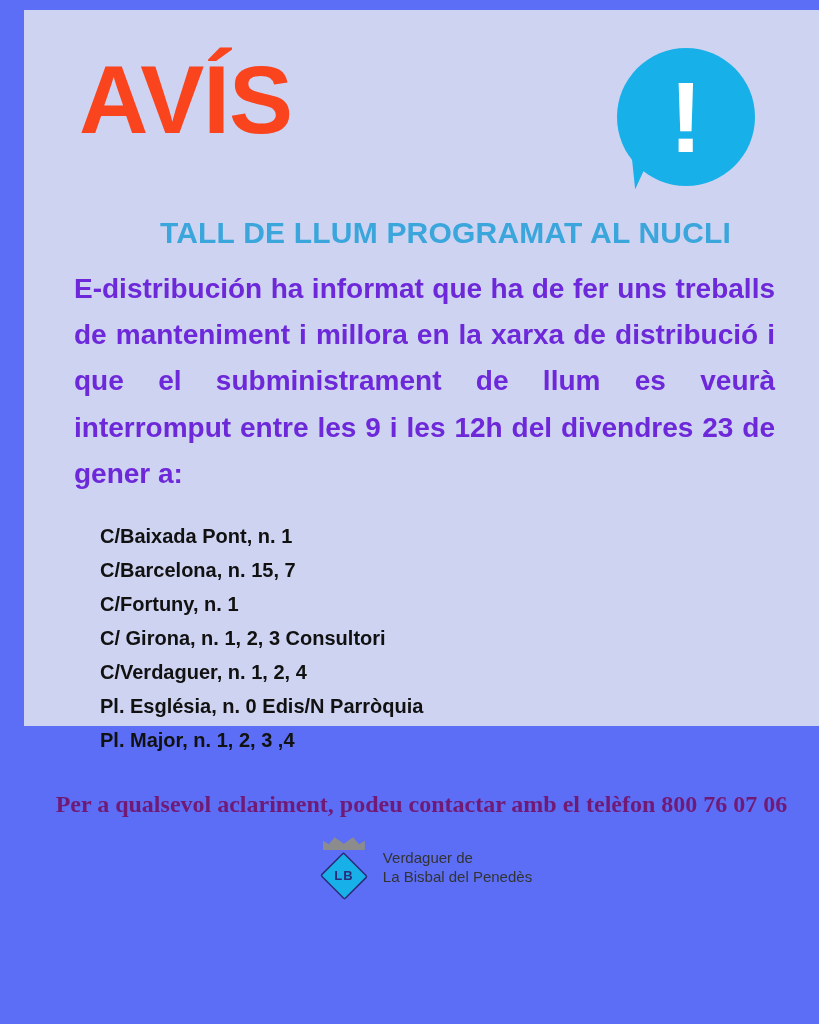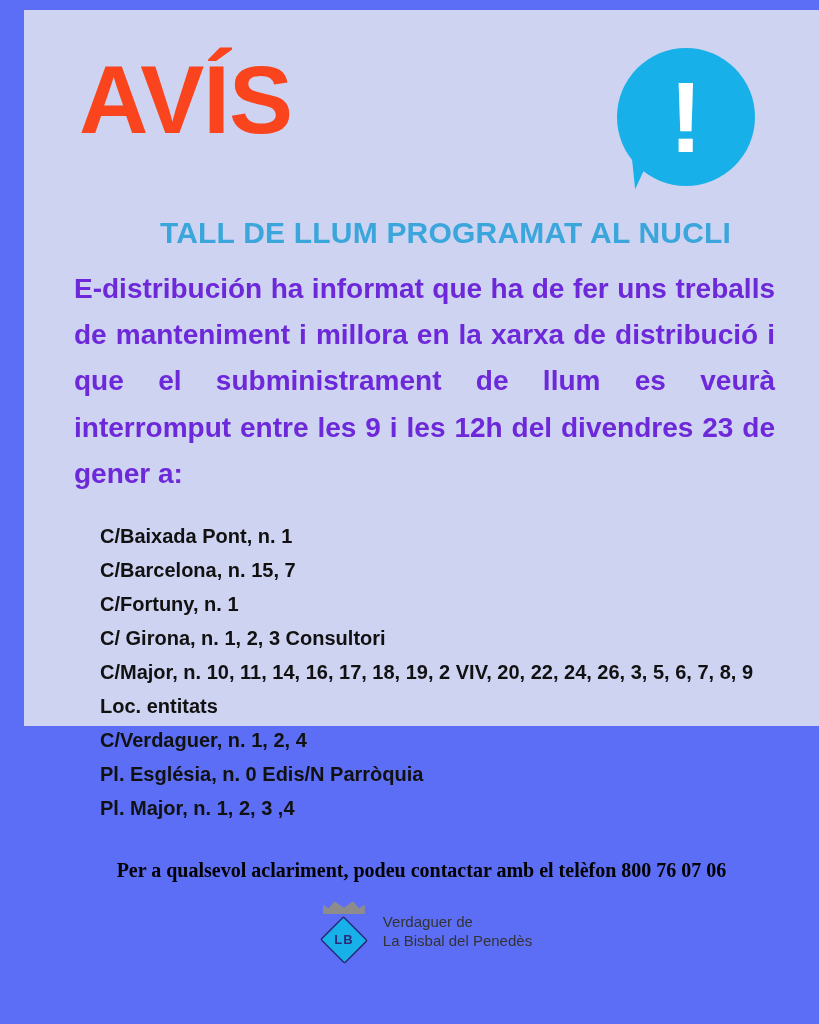--- a/index.html
+++ b/index.html
@@ -102,22 +102,22 @@
     color: #111111;
     font-size: 20px;
     font-weight: bold;
     line-height: 1.7;
   }
   .addresses li {
     margin: 0;
   }
   .contact {
     text-align: center;
-    color: #000000;
-    font-size: 20px;
+    color: #701a75;
+    font-size: 24px;
     font-weight: bold;
     margin: 34px 4px 0 0;
     font-family: "Liberation Serif", serif;
   }
   .logo-area {
     display: flex;
     justify-content: center;
     align-items: center;
     margin-top: 18px;
     gap: 10px;
@@ -184,21 +184,20 @@
 
   <div class="subtitle">TALL DE LLUM PROGRAMAT AL NUCLI</div>
 
   <p class="body-text">E-distribución ha informat que ha de fer uns treballs de manteniment i millora en la xarxa de distribució i que el subministrament de llum es veurà interromput entre les 9 i les 12h del divendres 23 de gener a:</p>
 
   <ul class="addresses">
     <li>C/Baixada Pont, n. 1</li>
     <li>C/Barcelona, n. 15, 7</li>
     <li>C/Fortuny, n. 1</li>
     <li>C/ Girona, n. 1, 2, 3 Consultori</li>
-    <li>C/Major, n. 10, 11, 14, 16, 17, 18, 19, 2 VIV, 20, 22, 24, 26, 3, 5, 6, 7, 8, 9 Loc. entitats</li>
     <li>C/Verdaguer, n. 1, 2, 4</li>
     <li>Pl. Església, n. 0 Edis/N Parròquia</li>
     <li>Pl. Major, n. 1, 2, 3 ,4</li>
   </ul>
 
   <div class="contact">Per a qualsevol aclariment, podeu contactar amb el telèfon 800 76 07 06</div>
 
   <div class="logo-area">
     <div class="logo-mark">
       <div class="crown"></div>

